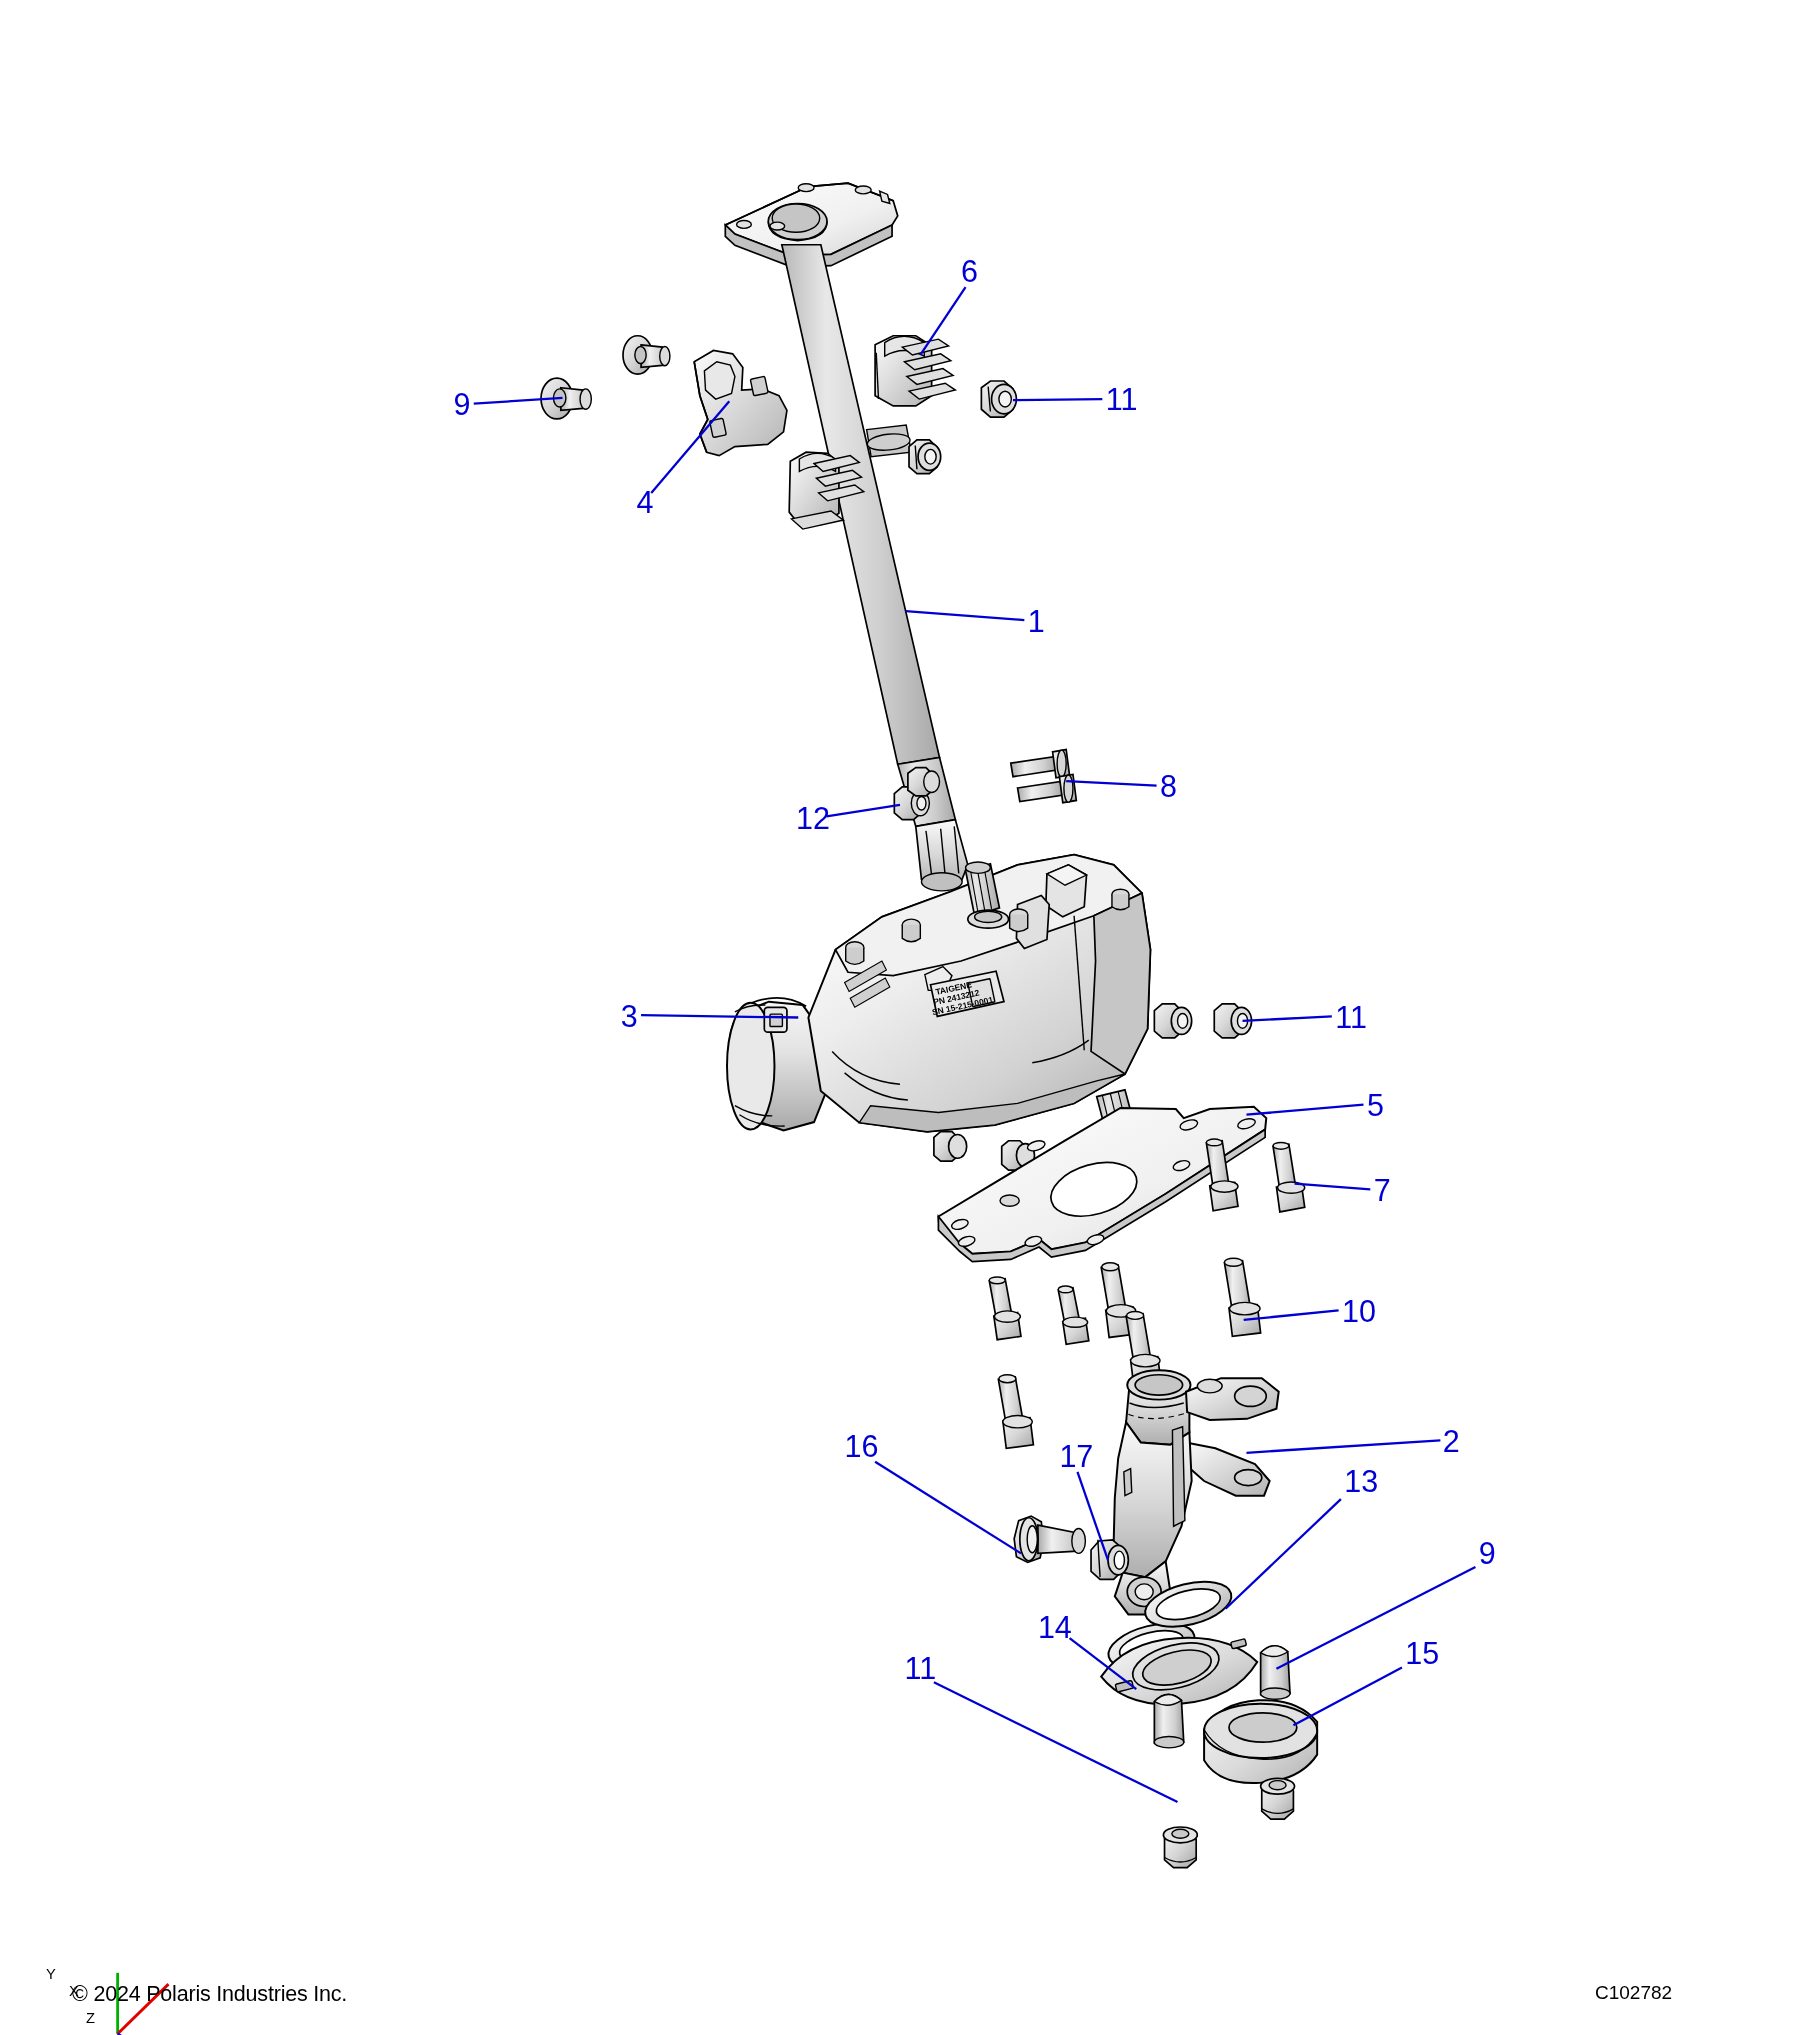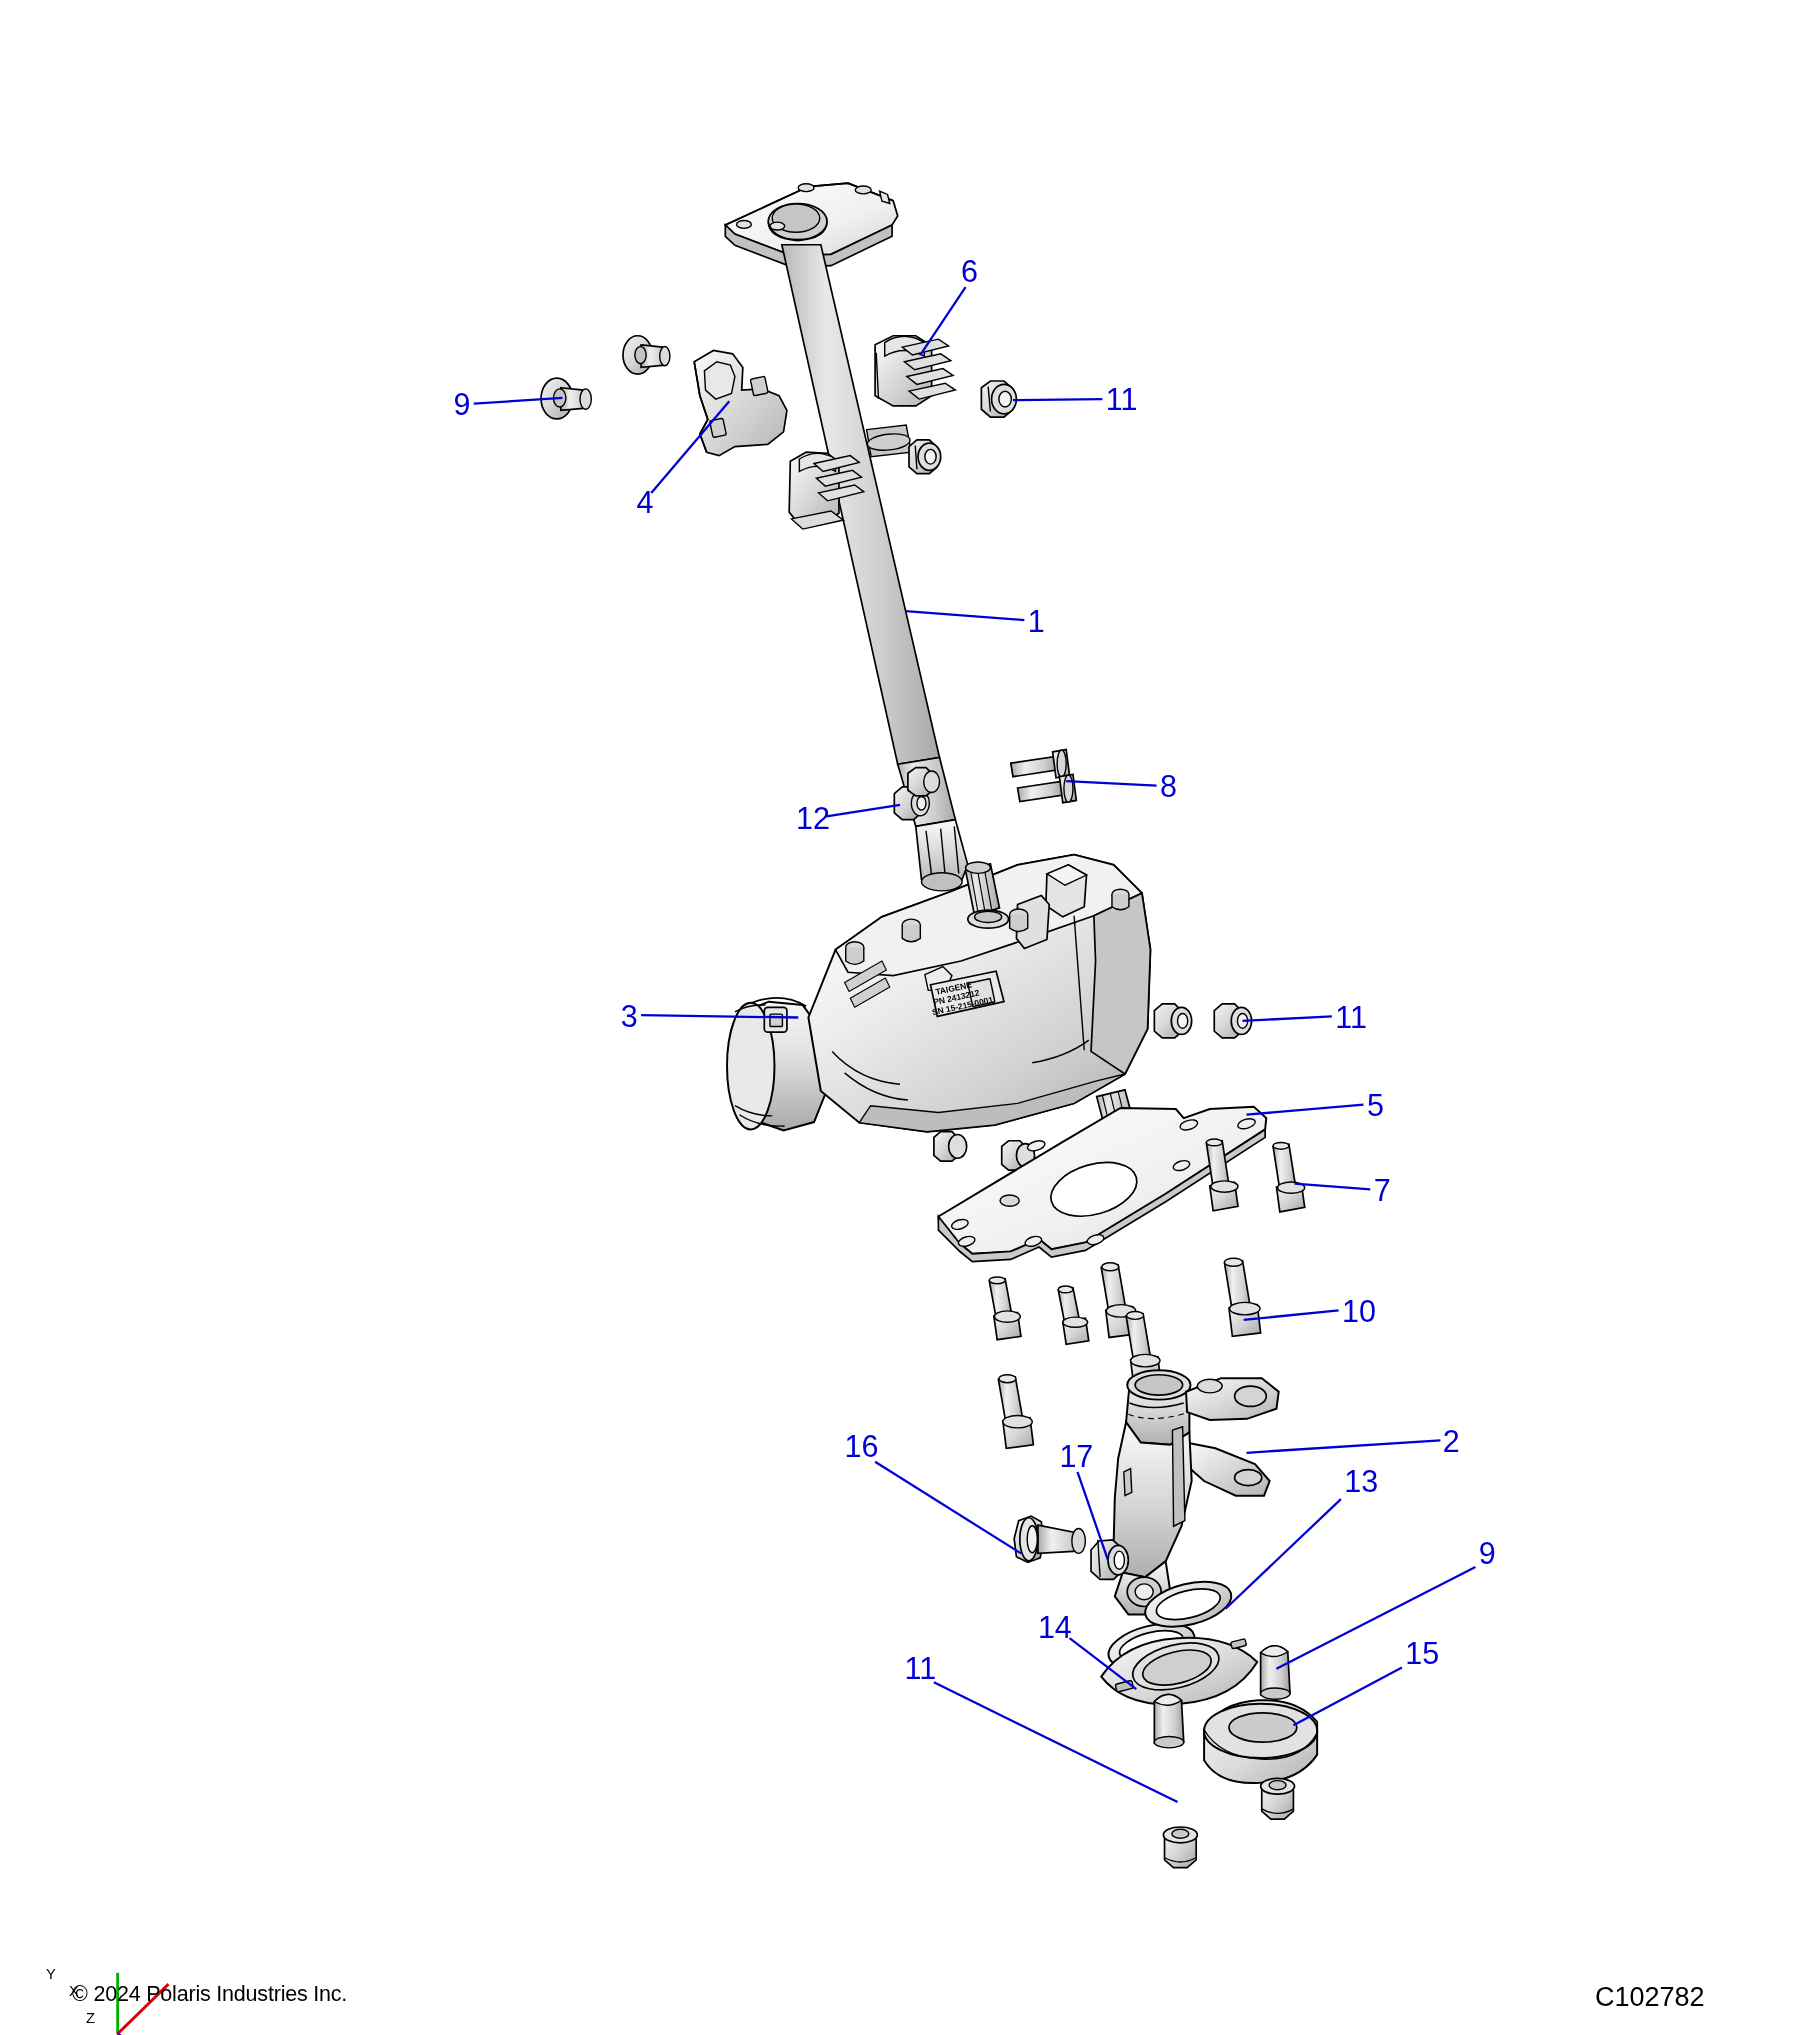--- a/index.html
+++ b/index.html
@@ -31,21 +31,21 @@
     font-size: 21.5px;
     color: #000000;
     font-family: "Liberation Sans", sans-serif;
     white-space: nowrap;
     letter-spacing: -0.2px;
   }
   .footer-drawing-no {
     position: absolute;
     left: 1595px;
     top: 1982px;
-    font-size: 27px;
+    font-size: 19px;
     color: #000000;
     font-family: "Liberation Sans", sans-serif;
     white-space: nowrap;
   }
   .axis-label {
     position: absolute;
     font-size: 14.7px;
     color: #000000;
     font-family: "Liberation Sans", sans-serif;
   }

